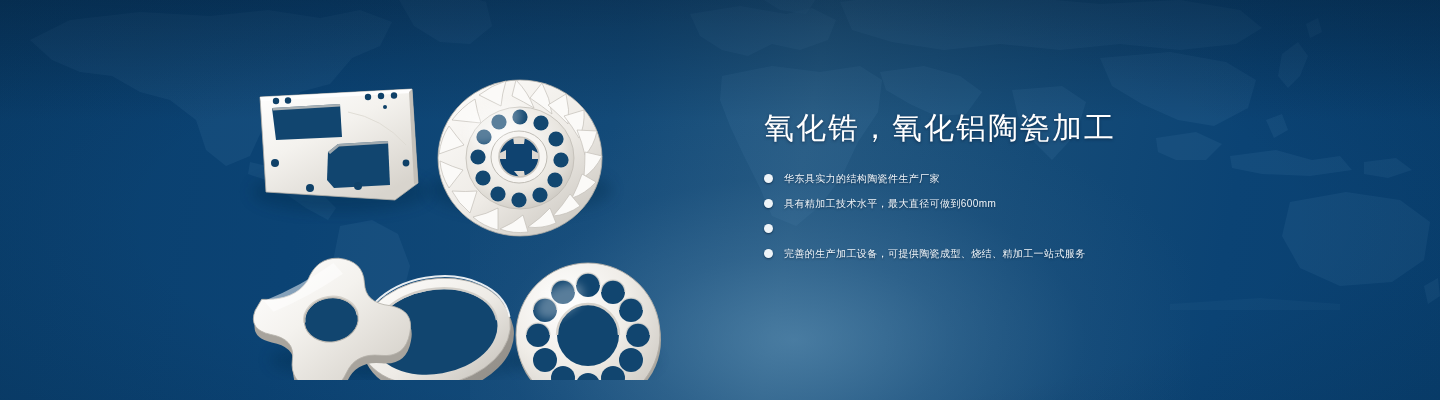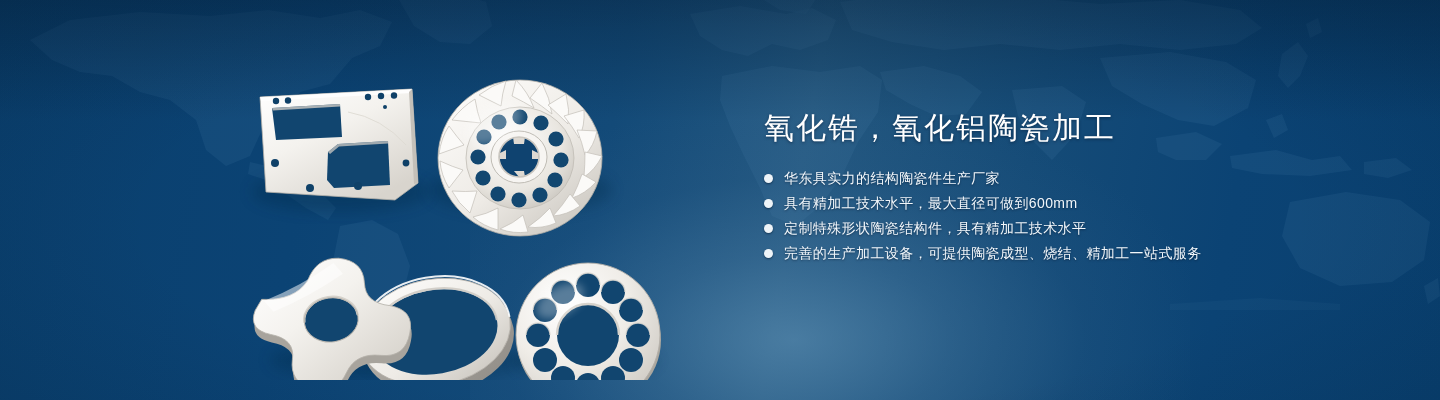--- a/index.html
+++ b/index.html
@@ -105,21 +105,21 @@
   .dot {
     flex: 0 0 auto;
     width: 9px; height: 9px;
     border-radius: 50%;
     background: #eef4f8;
     margin-right: 11px;
     box-shadow: 0 1px 2px rgba(0,18,40,0.5);
   }
   .btxt {
     color: #f2f7fb;
-    font-size: 14px;
+    font-size: 10px;
     line-height: 21px;
     letter-spacing: 0.4px;
     white-space: nowrap;
     text-shadow: 0 1px 2px rgba(0,18,40,0.5);
   }
 </style>
 </head>
 <body>
 
 <div id="banner">
@@ -398,21 +398,20 @@
       <li class="bullet">
         <span class="dot"></span>
         <span class="btxt">华东具实力的结构陶瓷件生产厂家</span>
       </li>
       <li class="bullet">
         <span class="dot"></span>
         <span class="btxt">具有精加工技术水平，最大直径可做到600mm</span>
       </li>
       <li class="bullet">
         <span class="dot"></span>
-        <span class="btxt">定制特殊形状陶瓷结构件，具有精加工技术水平</span>
       </li>
       <li class="bullet">
         <span class="dot"></span>
         <span class="btxt">完善的生产加工设备，可提供陶瓷成型、烧结、精加工一站式服务</span>
       </li>
     </ul>
 
   </div>
 </div>
 

